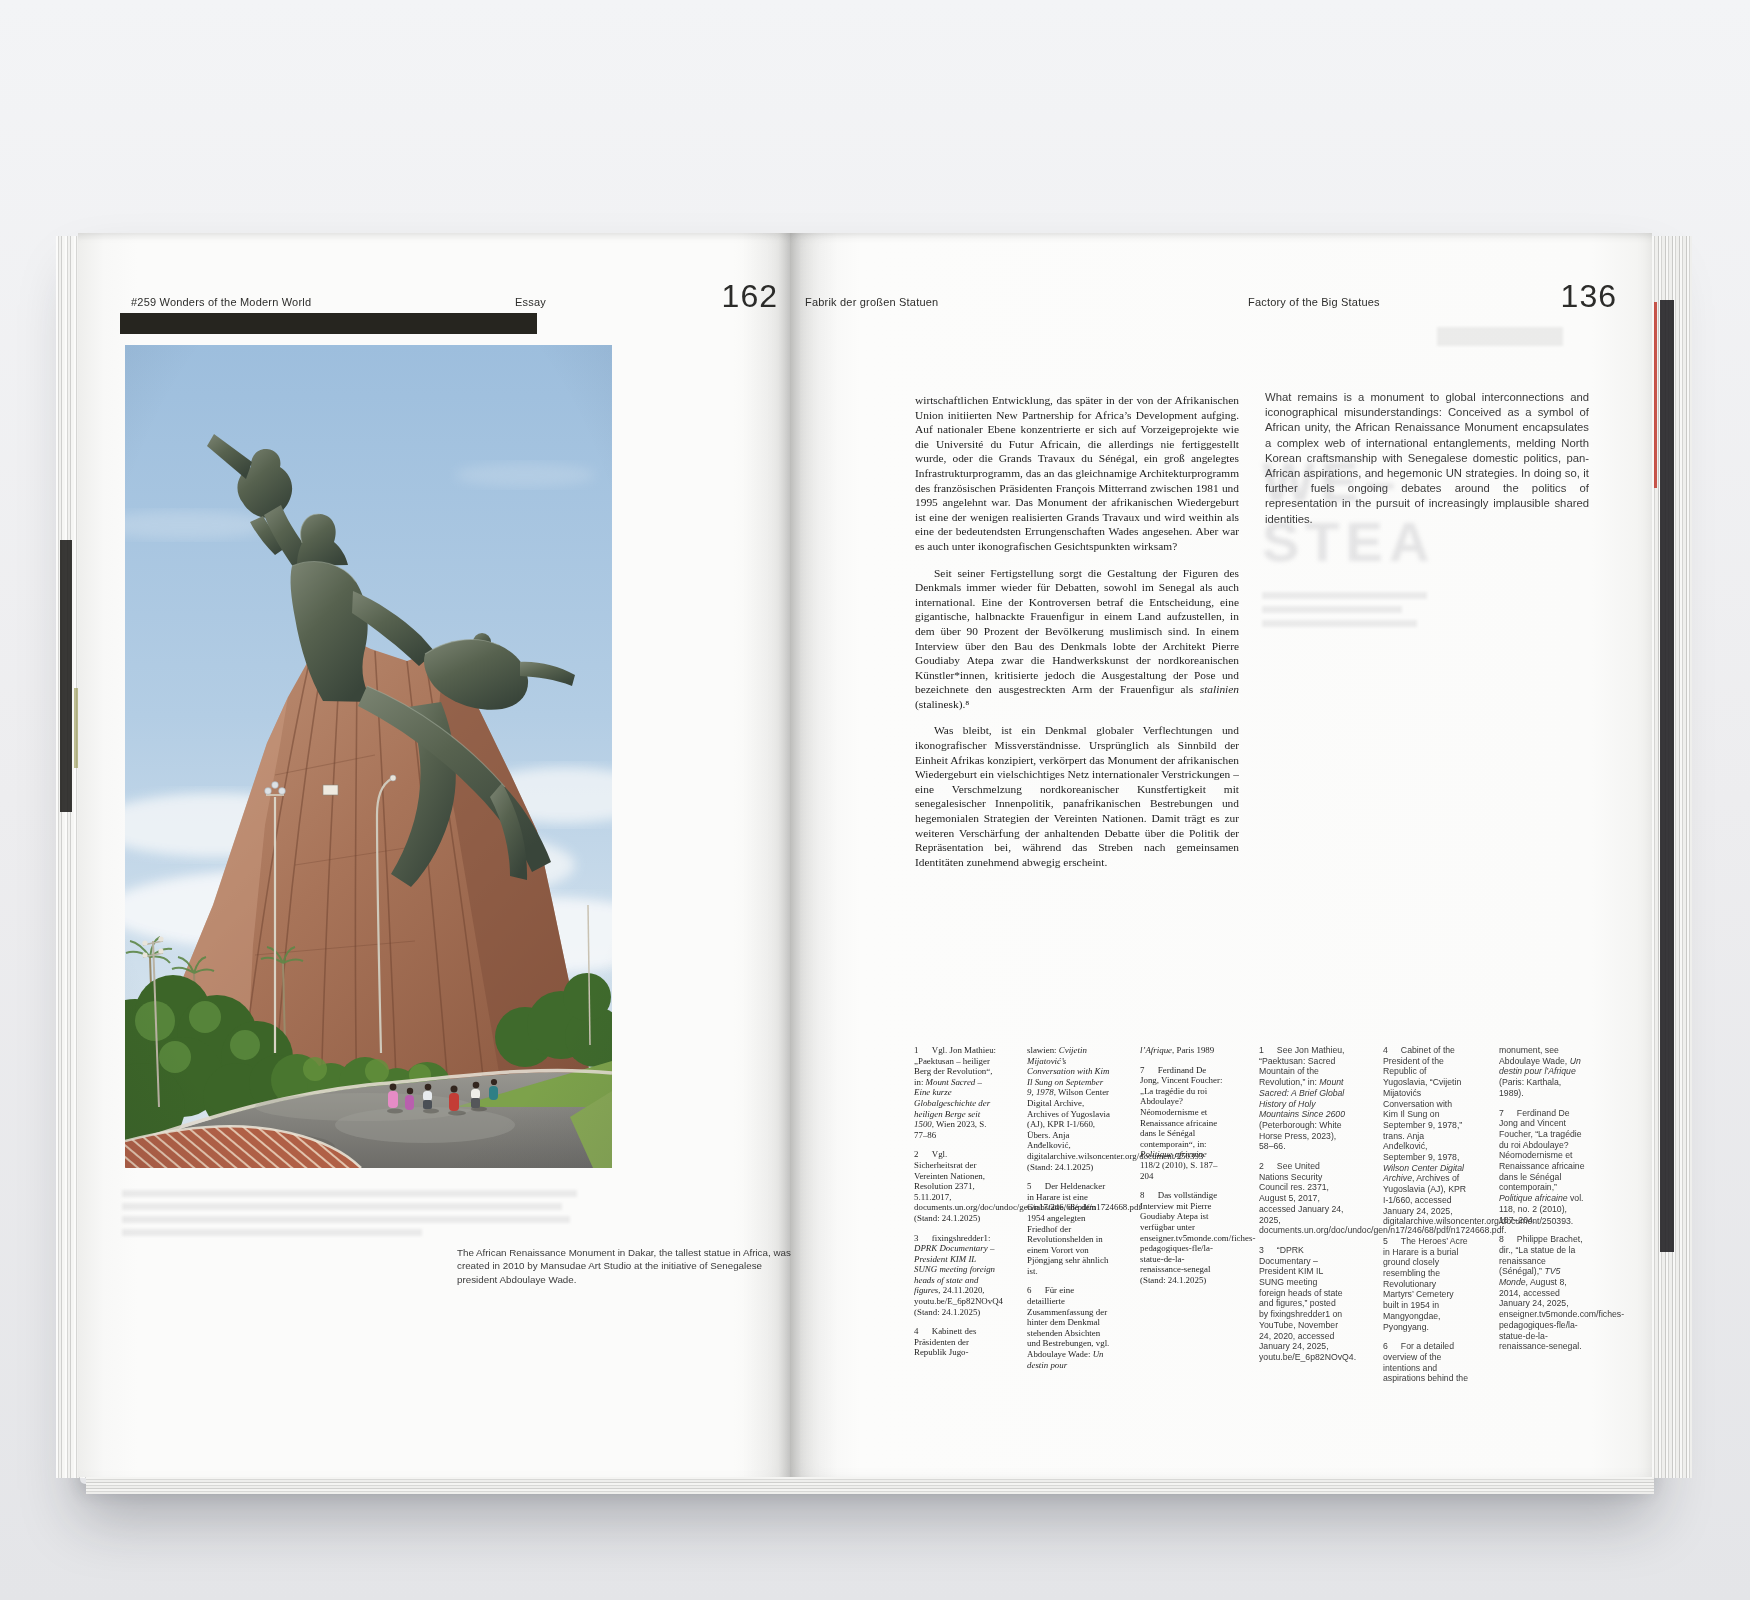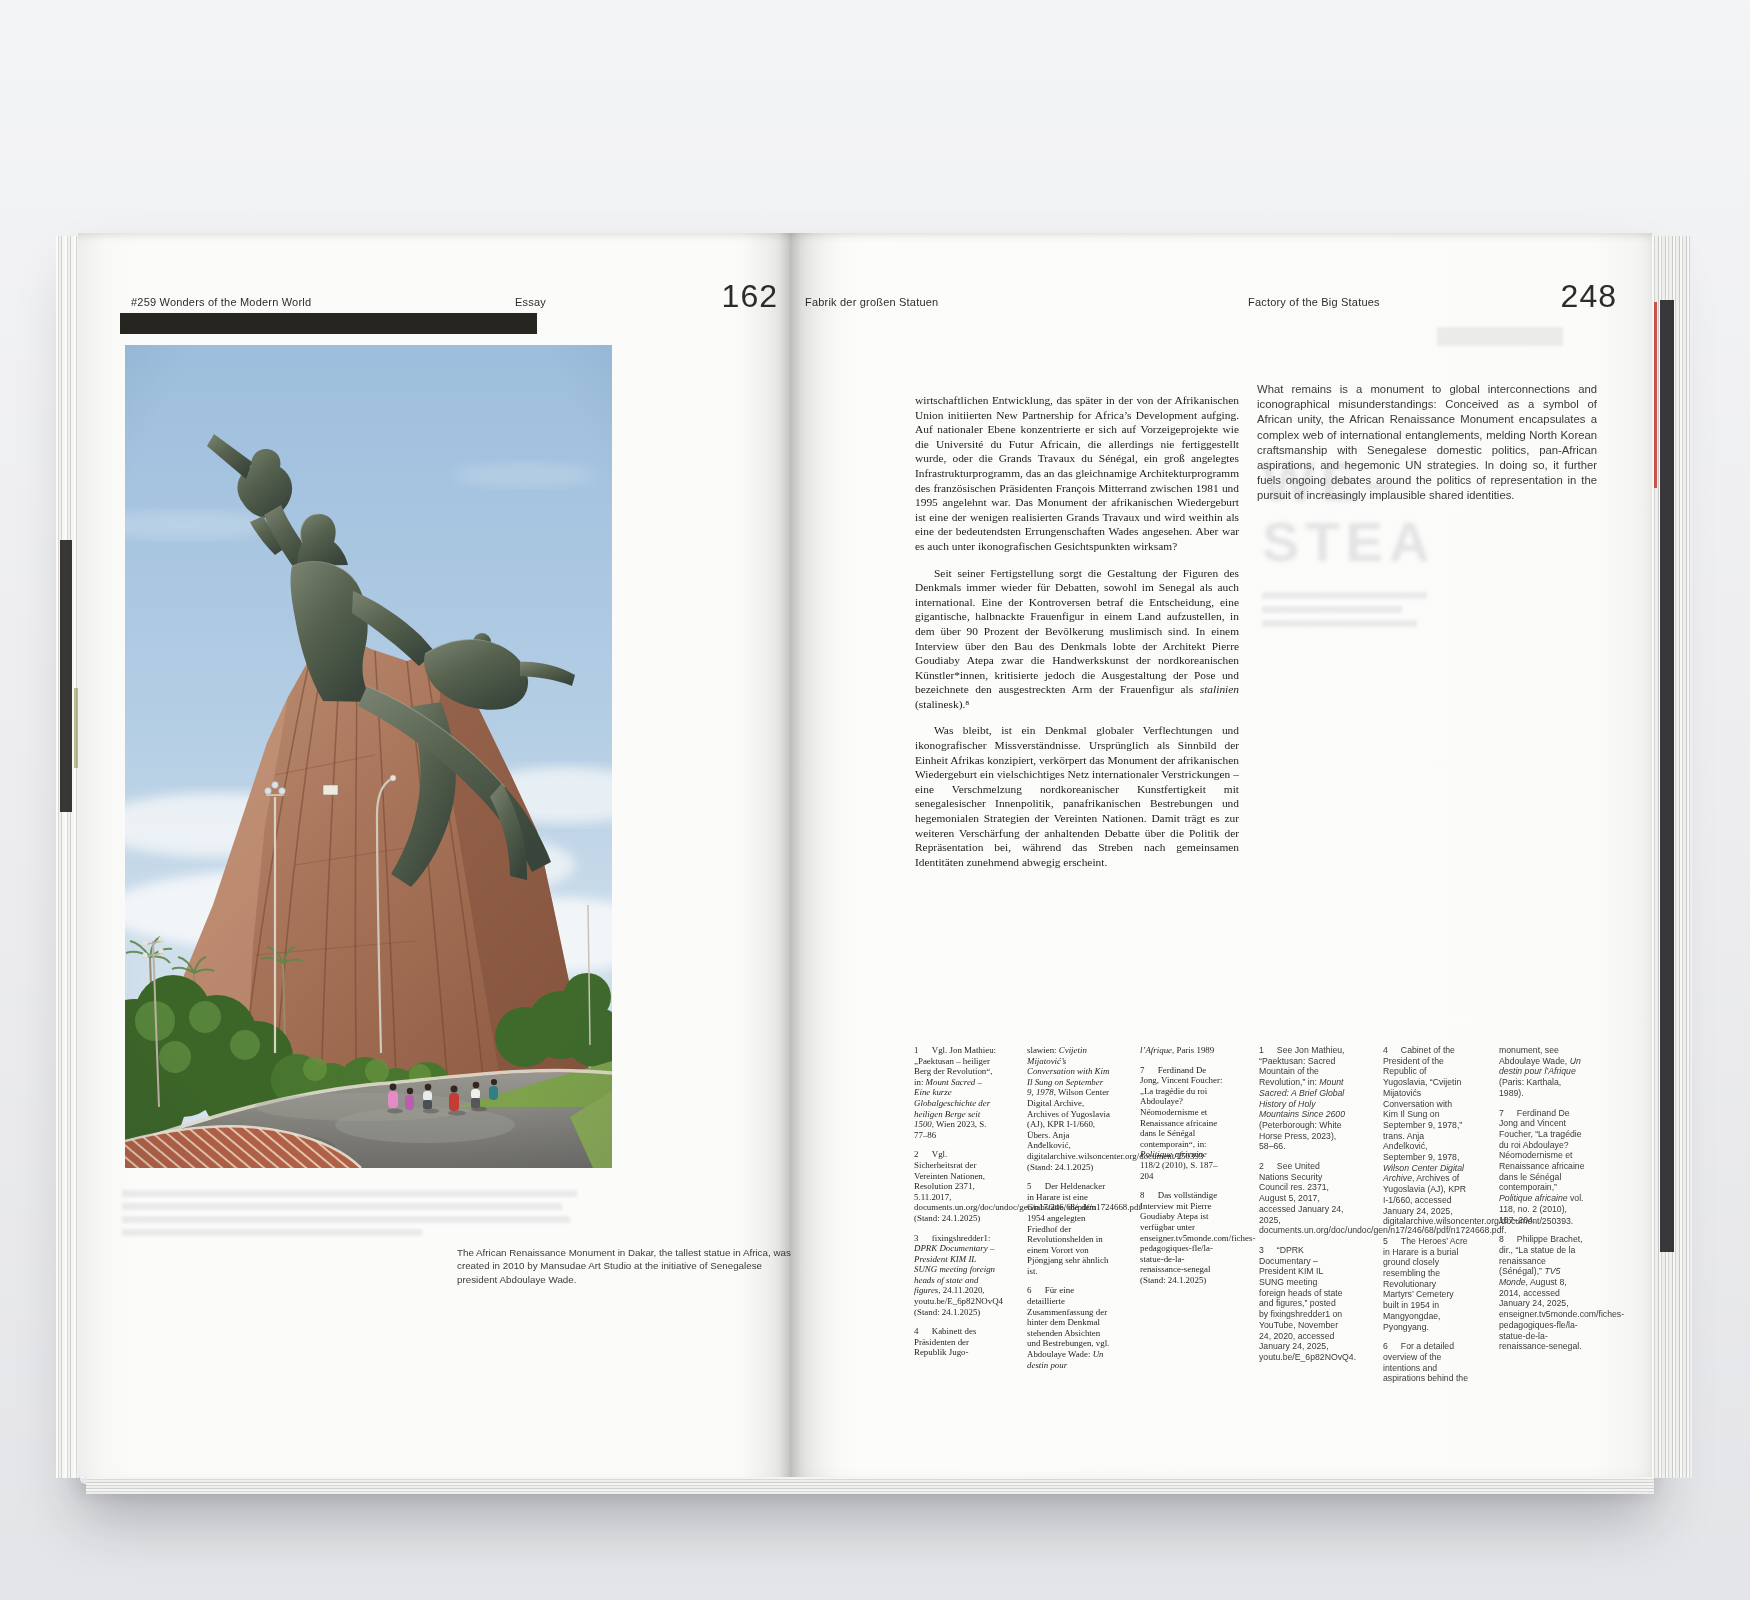--- a/index.html
+++ b/index.html
@@ -34,21 +34,21 @@
     background:linear-gradient(90deg,rgba(0,0,0,0) 0,rgba(0,0,0,.045) 38%,rgba(0,0,0,.12) 50%,rgba(0,0,0,.05) 62%,rgba(0,0,0,0) 100%)}
 
   .kicker{font-size:11px;color:#2d2d2b;letter-spacing:.2px;white-space:nowrap}
   .pagenum{font-size:32px;color:#2c2c2a;letter-spacing:1px;text-align:right}
   .blackbar{background:#26251f}
 
   .body-de{font-size:11.4px;line-height:14.6px;color:#1c1c1c;text-align:justify}
   .body-de p{margin:12px}
   .body-de p.ind{text-indent:19px}
   .body-en{font-size:11.3px;line-height:15.2px;color:#3a3a3a;text-align:justify}
-  .body-en p{margin:0}
+  .body-en p{margin:8px}
   .caption{font-size:9.8px;line-height:13.4px}
   .cap-de{color:#222}
   .cap-en{color:#3c3c3c}
   .fn{font-size:8.9px;line-height:10.6px;color:#1f1f1f}
   .fn p{margin:9px}
   .fn-en{font-size:8.7px;line-height:10.7px;color:#3a3a3a}
 
   .ghost-big{color:rgba(110,112,122,.17);filter:blur(2.3px);font-weight:bold;
              font-size:56px;line-height:60px;letter-spacing:6px}
   .ghost-line{background:rgba(120,122,130,.13);filter:blur(1.6px)}
@@ -280,21 +280,21 @@
 
   <div class="abs ghost-line" style="left:122px;top:1190px;width:455px;height:7px"></div>
   <div class="abs ghost-line" style="left:122px;top:1203px;width:440px;height:7px"></div>
   <div class="abs ghost-line" style="left:122px;top:1216px;width:448px;height:7px"></div>
   <div class="abs ghost-line" style="left:122px;top:1229px;width:300px;height:7px"></div>
 
   <div class="abs caption sans cap-en" style="left:457px;top:1246px;width:334px">The African Renaissance Monument in Dakar, the tallest statue in Africa, was created in 2010 by Mansudae Art Studio at the initiative of Senegalese president Abdoulaye Wade.</div>
 
   <div class="abs kicker sans" style="left:805px;top:296px">Fabrik der großen Statuen</div>
   <div class="abs kicker sans" style="left:1248px;top:296px">Factory of the Big Statues</div>
-  <div class="abs pagenum sans" style="left:1527px;top:278px;width:90px">248</div>
+  <div class="abs pagenum sans" style="left:1527px;top:278px;width:90px">136</div>
   <div class="abs ghost-bar" style="left:1437px;top:327px;width:126px;height:19px"></div>
 
   <div class="abs body-de serif" style="left:903px;top:381px;width:348px">
     <p>wirtschaftlichen Entwicklung, das später in der von der Afrikanischen Union initiierten New Partnership for Africa’s Development aufging. Auf nationaler Ebene konzentrierte er sich auf Vorzeigeprojekte wie die Université du Futur Africain, die allerdings nie fertiggestellt wurde, oder die Grands Travaux du Sénégal, ein groß angelegtes Infrastrukturprogramm, das an das gleichnamige Architekturprogramm des französischen Präsidenten François Mitterrand zwischen 1981 und 1995 angelehnt war. Das Monument der afrikanischen Wiedergeburt ist eine der wenigen realisierten Grands Travaux und wird weithin als eine der bedeutendsten Errungenschaften Wades angesehen. Aber war es auch unter ikonografischen Gesichtspunkten wirksam?</p>
     <p class="ind">Seit seiner Fertigstellung sorgt die Gestaltung der Figuren des Denkmals immer wieder für Debatten, sowohl im Senegal als auch international. Eine der Kontroversen betraf die Entscheidung, eine gigantische, halbnackte Frauenfigur in einem Land aufzustellen, in dem über 90 Prozent der Bevölkerung muslimisch sind. In einem Interview über den Bau des Denkmals lobte der Architekt Pierre Goudiaby Atepa zwar die Handwerkskunst der nordkoreanischen Künstler*innen, kritisierte jedoch die Ausgestaltung der Pose und bezeichnete den ausgestreckten Arm der Frauenfigur als <i>stalinien</i> (stalinesk).⁸</p>
     <p class="ind">Was bleibt, ist ein Denkmal globaler Verflechtungen und ikonografischer Missverständnisse. Ursprünglich als Sinnbild der Einheit Afrikas konzipiert, verkörpert das Monument der afrikanischen Wiedergeburt ein vielschichtiges Netz internationaler Verstrickungen – eine Verschmelzung nordkoreanischer Kunstfertigkeit mit senegalesischer Innenpolitik, panafrikanischen Bestrebungen und hegemonialen Strategien der Vereinten Nationen. Damit trägt es zur weiteren Verschärfung der anhaltenden Debatte über die Politik der Repräsentation bei, während das Streben nach gemeinsamen Identitäten zunehmend abwegig erscheint.</p>
   </div>
 
   <div class="abs body-en sans" style="left:1257px;top:382px;width:340px">
     <p>What remains is a monument to global interconnections and iconographical misunderstandings: Conceived as a symbol of African unity, the African Renaissance Monument encapsulates a complex web of international entanglements, melding North Korean craftsmanship with Senegalese domestic politics, pan-African aspirations, and hegemonic UN strategies. In doing so, it further fuels ongoing debates around the politics of representation in the pursuit of increasingly implausible shared identities.</p>

